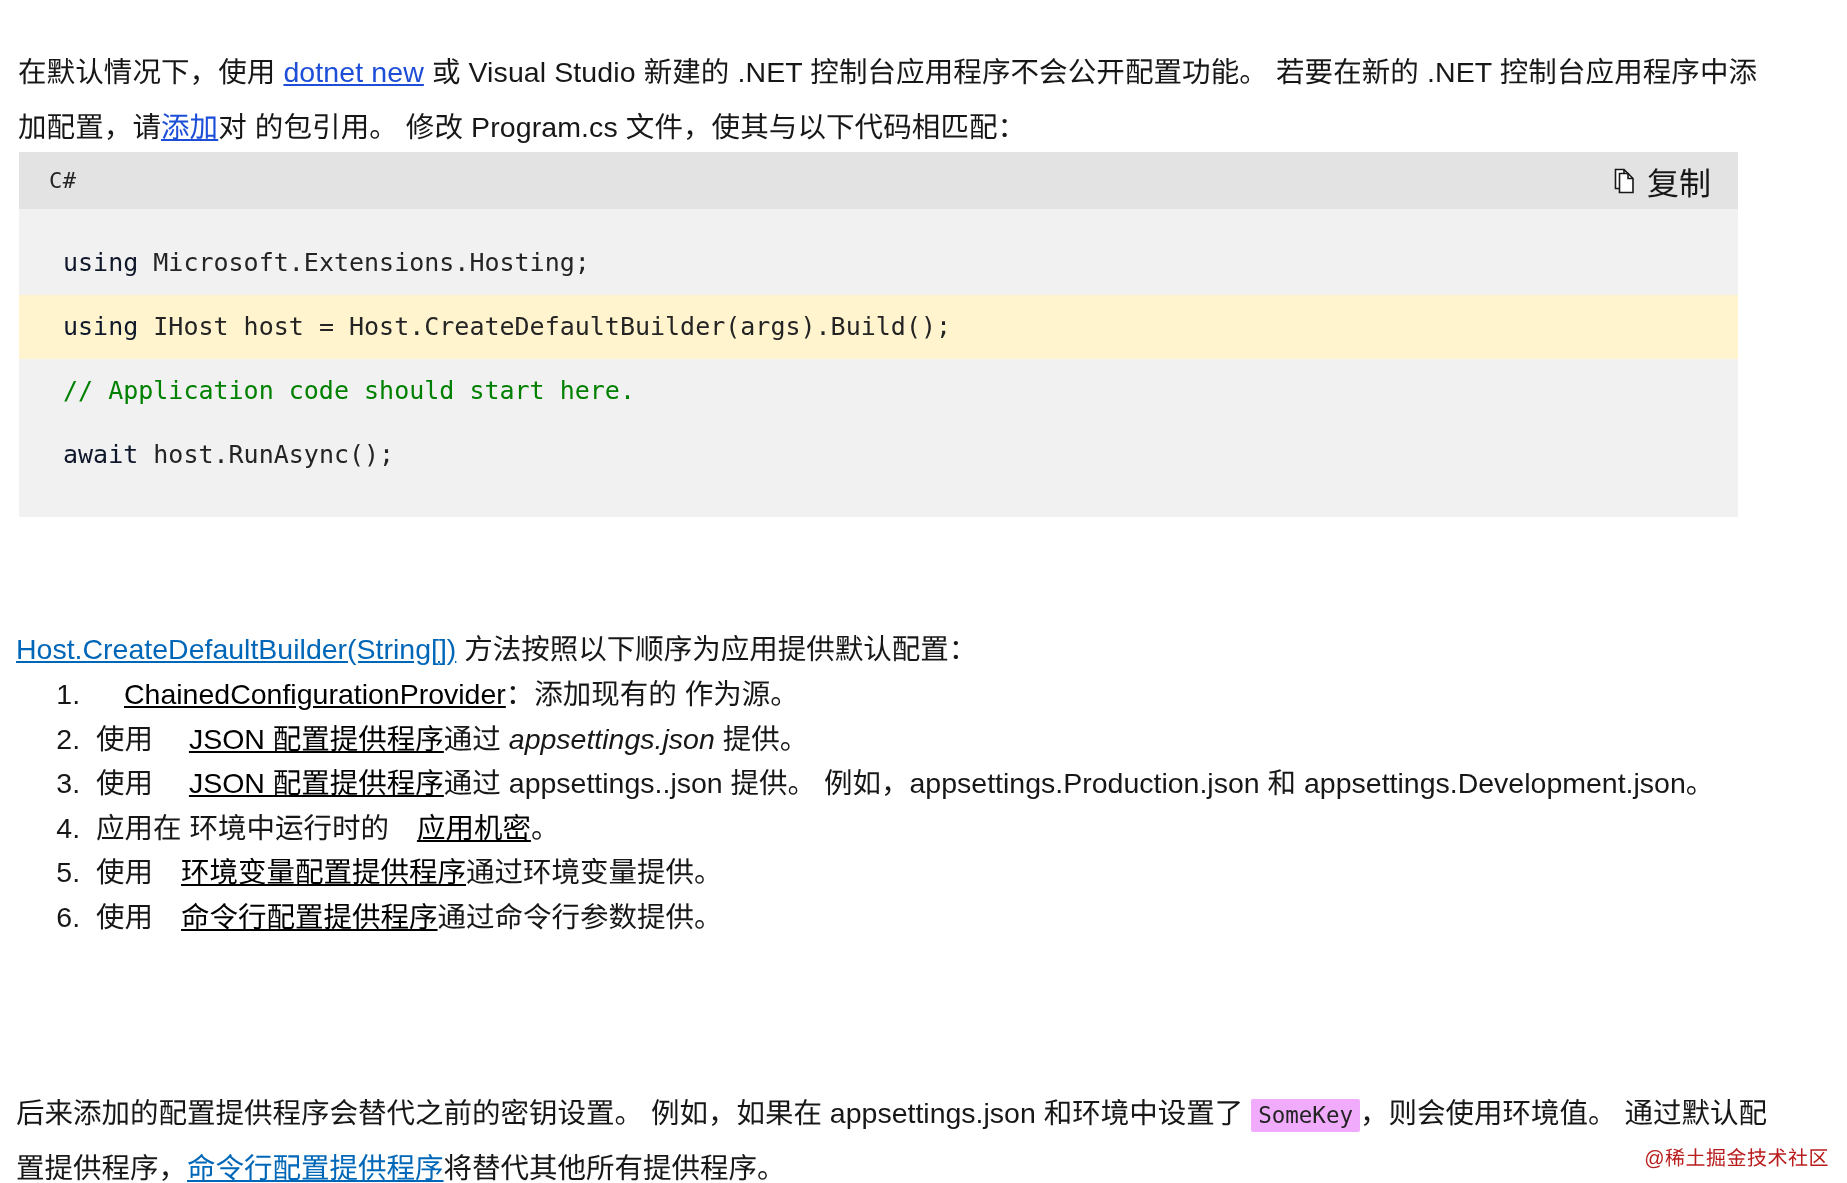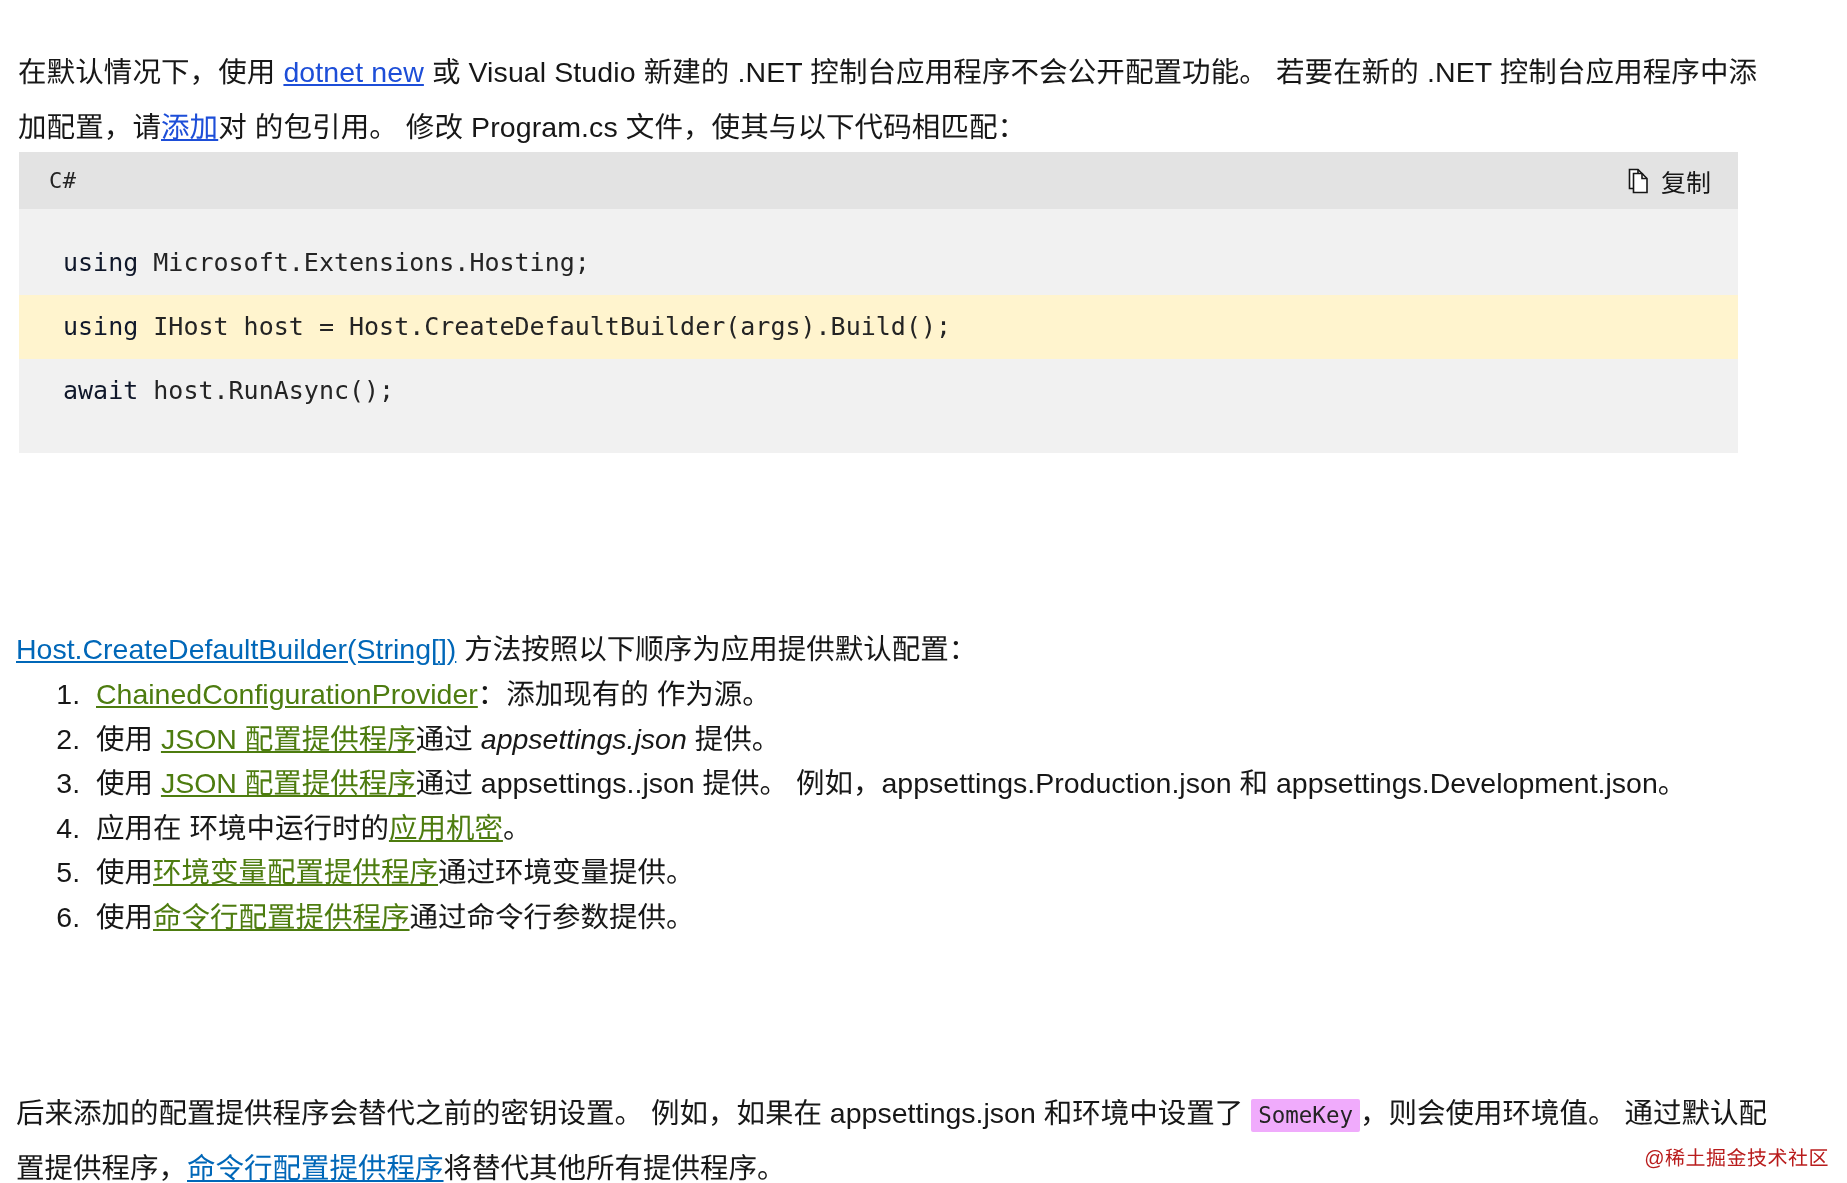--- a/index.html
+++ b/index.html
@@ -57,21 +57,21 @@
   .code-lang {
     font-family: "DejaVu Sans Mono", "Liberation Mono", monospace;
     font-size: 22px;
     color: #242424;
     letter-spacing: 0.5px;
   }
   .copy-btn {
     display: flex;
     align-items: center;
     gap: 10px;
-    font-size: 25px;
+    font-size: 32px;
     color: #171717;
     cursor: pointer;
     user-select: none;
   }
   .copy-btn svg { display: block; }
   .code-body {
     background: #f1f1f1;
     padding: 22px 0 30px 0;
     font-family: "DejaVu Sans Mono", "Liberation Mono", monospace;
     font-size: 25px;
@@ -108,21 +108,21 @@
     padding: 0 0 0 48px;
     font-size: 28.5px;
     line-height: 44px;
     color: #171717;
     list-style-position: outside;
   }
   ol.steps > li {
     margin: 0 0 0.5px 0;
     padding-left: 8px;
   }
-  ol.steps .lnk { color: #4d7c0f; }
+  ol.steps .lnk { color: #000000; margin-left: 28px; }
   ol.steps em { font-style: italic; }
 
   
   .closing {
     position: absolute;
     left: 16px;
     top: 1058px;
     width: 1770px;
     font-size: 28.5px;
     line-height: 53px;
@@ -168,20 +168,21 @@
             <path d="M8.5 6.5 H17 L22 11.5 V25.5 H8.5 Z" stroke="#171717" stroke-width="1.6" fill="#ffffff"></path>
             <path d="M17 6.5 V11.5 H22" stroke="#171717" stroke-width="1.6" fill="none"></path>
           </svg>
         </span>
         <span>复制</span>
       </span>
     </div>
     <div class="code-body">
       <div class="code-line"><span class="kw">using</span><span> Microsoft.Extensions.Hosting;</span></div>
       <div class="code-line hl"><span class="kw">using</span><span> IHost host = Host.CreateDefaultBuilder(args).Build();</span></div>
+      <div class="code-line"><span class="cmt">// Application code should start here.</span></div>
       <div class="code-line"><span class="kw">await</span><span> host.RunAsync();</span></div>
     </div>
   </div>
 
   <p class="para-link"><a class="lnk" href="#">Host.CreateDefaultBuilder(String[])</a><span> 方法按照以下顺序为应用提供默认配置：</span></p>
 
   <ol class="steps">
     <li><a class="lnk" href="#">ChainedConfigurationProvider</a><span>：添加现有的 作为源。</span></li>
     <li><span>使用 </span><a class="lnk" href="#">JSON 配置提供程序</a><span>通过 </span><em>appsettings.json</em><span> 提供。</span></li>
     <li><span>使用 </span><a class="lnk" href="#">JSON 配置提供程序</a><span>通过 appsettings..json 提供。 例如，appsettings.Production.json 和 appsettings.Development.json。</span></li>

